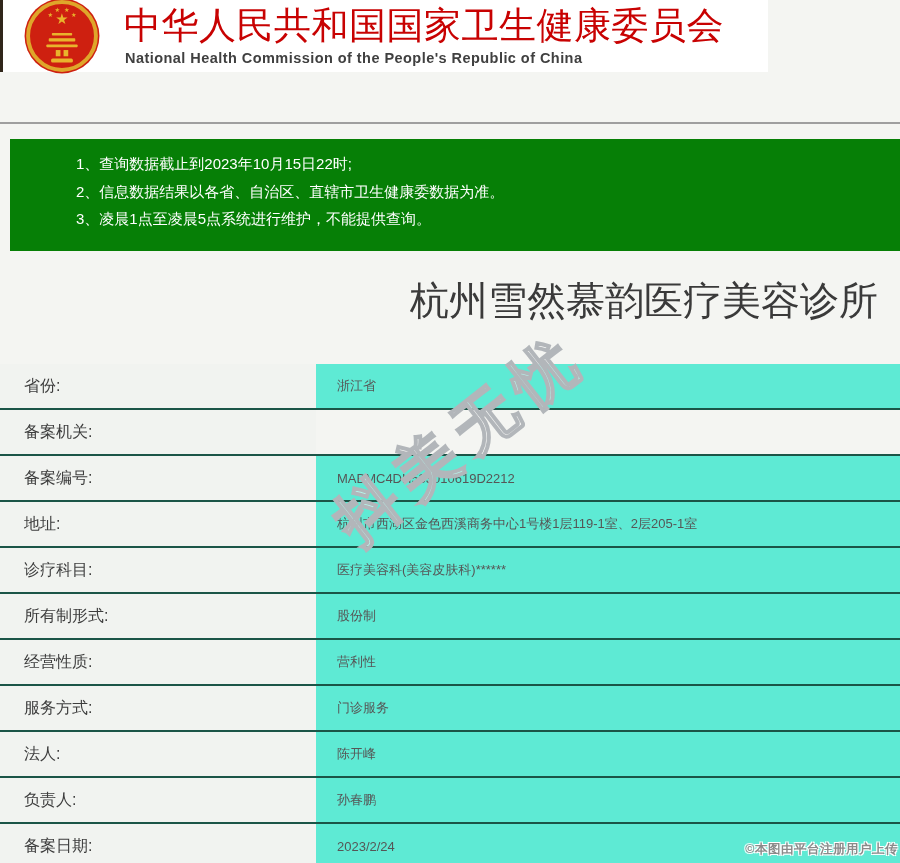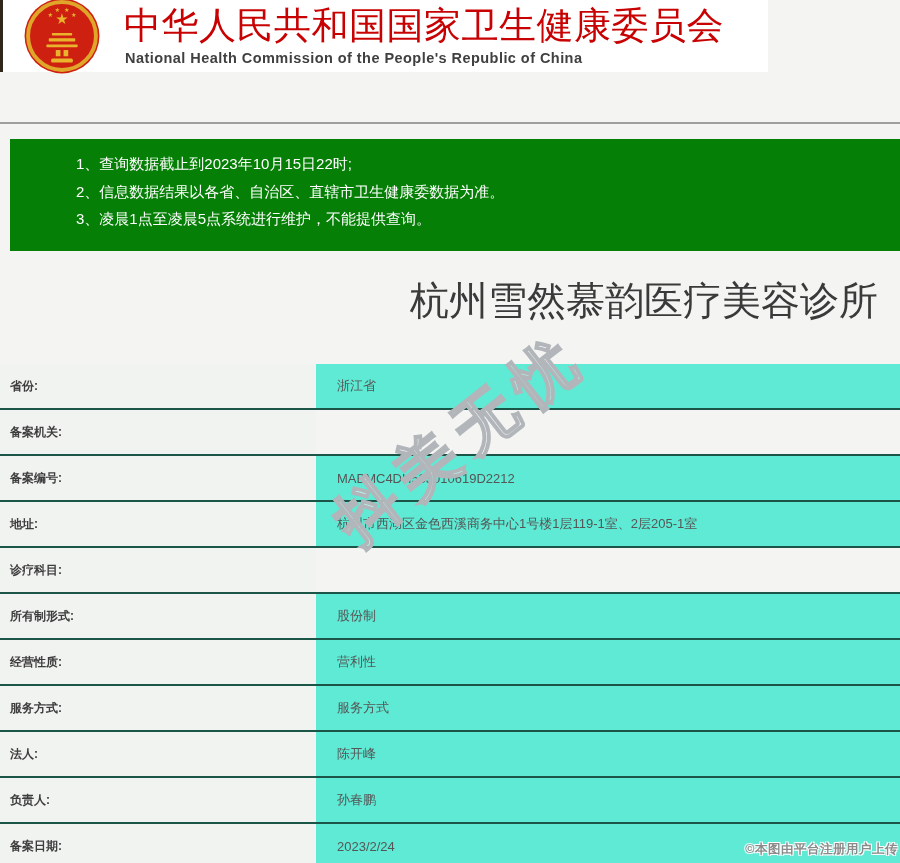--- a/index.html
+++ b/index.html
@@ -32,23 +32,23 @@
   .notice-line{color:#ffffff;font-size:15px;line-height:27.5px;white-space:nowrap;}
   
   .page-title{
     position:absolute;left:410px;top:274px;
     font-size:39px;color:#3a3a3a;white-space:nowrap;
   }
   
   .table{position:absolute;left:0;top:364px;width:900px;}
   .row{height:44px;border-bottom:2px solid #1b5547;display:flex;}
   .cell-label{
-    width:316px;background:#f1f3f0;box-sizing:border-box;padding-left:10px;
+    width:316px;background:#f1f3f0;box-sizing:border-box;padding-left:24px;
     display:flex;align-items:center;
-    font-weight:bold;font-size:12px;color:#3d3d3d;
+    font-weight:normal;font-size:16px;color:#3d3d3d;
   }
   .cell-value{
     flex:1;background:#5eead4;box-sizing:border-box;padding-left:21px;
     display:flex;align-items:center;
     font-size:13px;color:#565656;white-space:nowrap;overflow:hidden;
   }
   
   .watermark{
     position:absolute;left:235px;top:398px;width:445px;height:74px;
     text-align:center;transform:rotate(-38deg);
@@ -113,32 +113,33 @@
   <div class="row">
     <div class="cell-label">备案编号:</div>
     <div class="cell-value">MABMC4DH533010619D2212</div>
   </div>
   <div class="row">
     <div class="cell-label">地址:</div>
     <div class="cell-value">杭州市西湖区金色西溪商务中心1号楼1层119-1室、2层205-1室</div>
   </div>
   <div class="row">
     <div class="cell-label">诊疗科目:</div>
+    <div class="cell-value">医疗美容科(美容皮肤科)******</div>
   </div>
   <div class="row">
     <div class="cell-label">所有制形式:</div>
     <div class="cell-value">股份制</div>
   </div>
   <div class="row">
     <div class="cell-label">经营性质:</div>
     <div class="cell-value">营利性</div>
   </div>
   <div class="row">
     <div class="cell-label">服务方式:</div>
-    <div class="cell-value">服务方式</div>
+    <div class="cell-value">门诊服务</div>
   </div>
   <div class="row">
     <div class="cell-label">法人:</div>
     <div class="cell-value">陈开峰</div>
   </div>
   <div class="row">
     <div class="cell-label">负责人:</div>
     <div class="cell-value">孙春鹏</div>
   </div>
   <div class="row">

